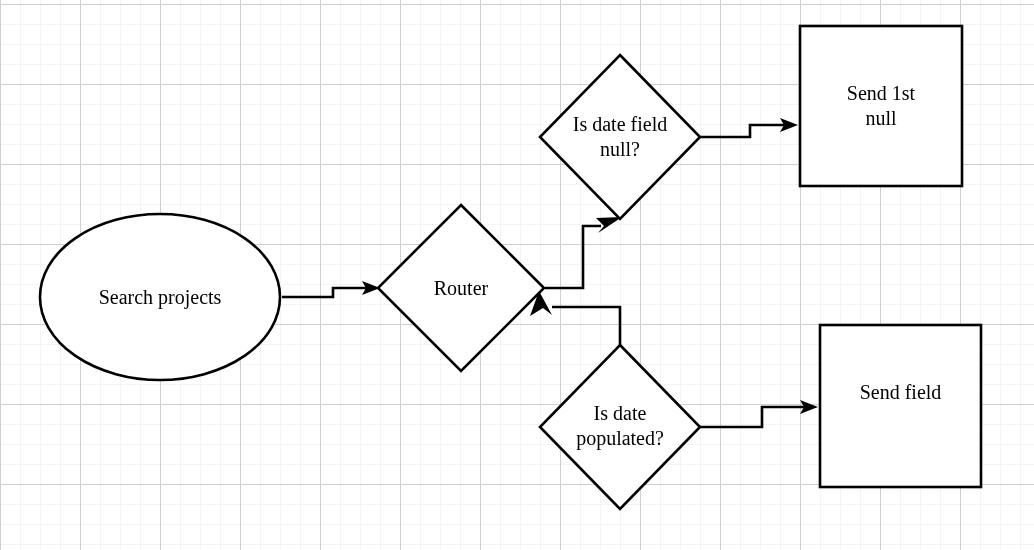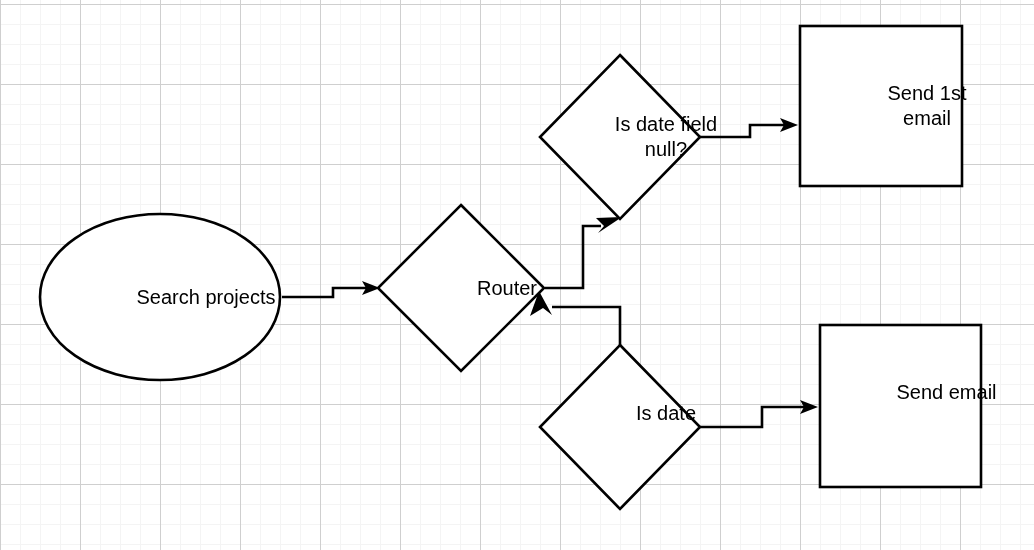--- a/index.html
+++ b/index.html
@@ -47,26 +47,25 @@
     stroke-linejoin: miter;
   }
   .arrowfill {
     fill: #000000;
     stroke: none;
   }
   .node-label {
     position: absolute;
     text-align: center;
     color: #000000;
-    font-family: Liberation Sans, sans-serif;
+    font-family: Liberation Serif, serif;
     font-size: 20px;
     line-height: 25px;
     white-space: nowrap;
     pointer-events: none;
-    padding-left: 46px;
   }
 </style>
 </head>
 <body>
 
 <div id="canvas">
 
   <svg id="diagram" viewBox="0 0 1034 550" xmlns="http://www.w3.org/2000/svg">
 
     <g>
@@ -108,19 +107,20 @@
   </svg>
 
   <div class="node-label" style="left:60px; top:285px; width:200px;">Search projects</div>
 
   <div class="node-label" style="left:391px; top:276px; width:140px;">Router</div>
 
   <div class="node-label" style="left:520px; top:112px; width:200px;text-align:center;">Is date field</div>
   <div class="node-label" style="left:520px; top:137px; width:200px;">null?</div>
 
   <div class="node-label" style="left:520px; top:401px; width:200px;">Is date</div>
+  <div class="node-label" style="left:520px; top:426px; width:200px;">populated?</div>
 
   <div class="node-label" style="left:800px; top:81px; width:162px;">Send 1st</div>
-  <div class="node-label" style="left:800px; top:106px; width:162px;">email</div>
+  <div class="node-label" style="left:800px; top:106px; width:162px;">null</div>
 
-  <div class="node-label" style="left:820px; top:380px; width:161px;">Send email</div>
+  <div class="node-label" style="left:820px; top:380px; width:161px;">Send field</div>
 
 </div>
 
 </body></html>

